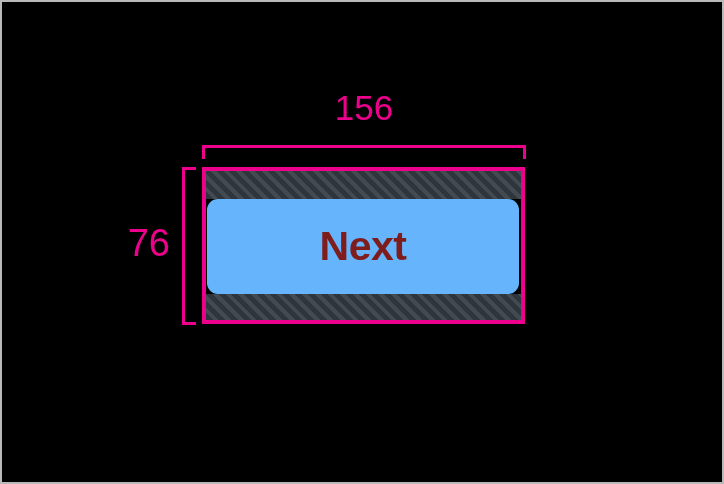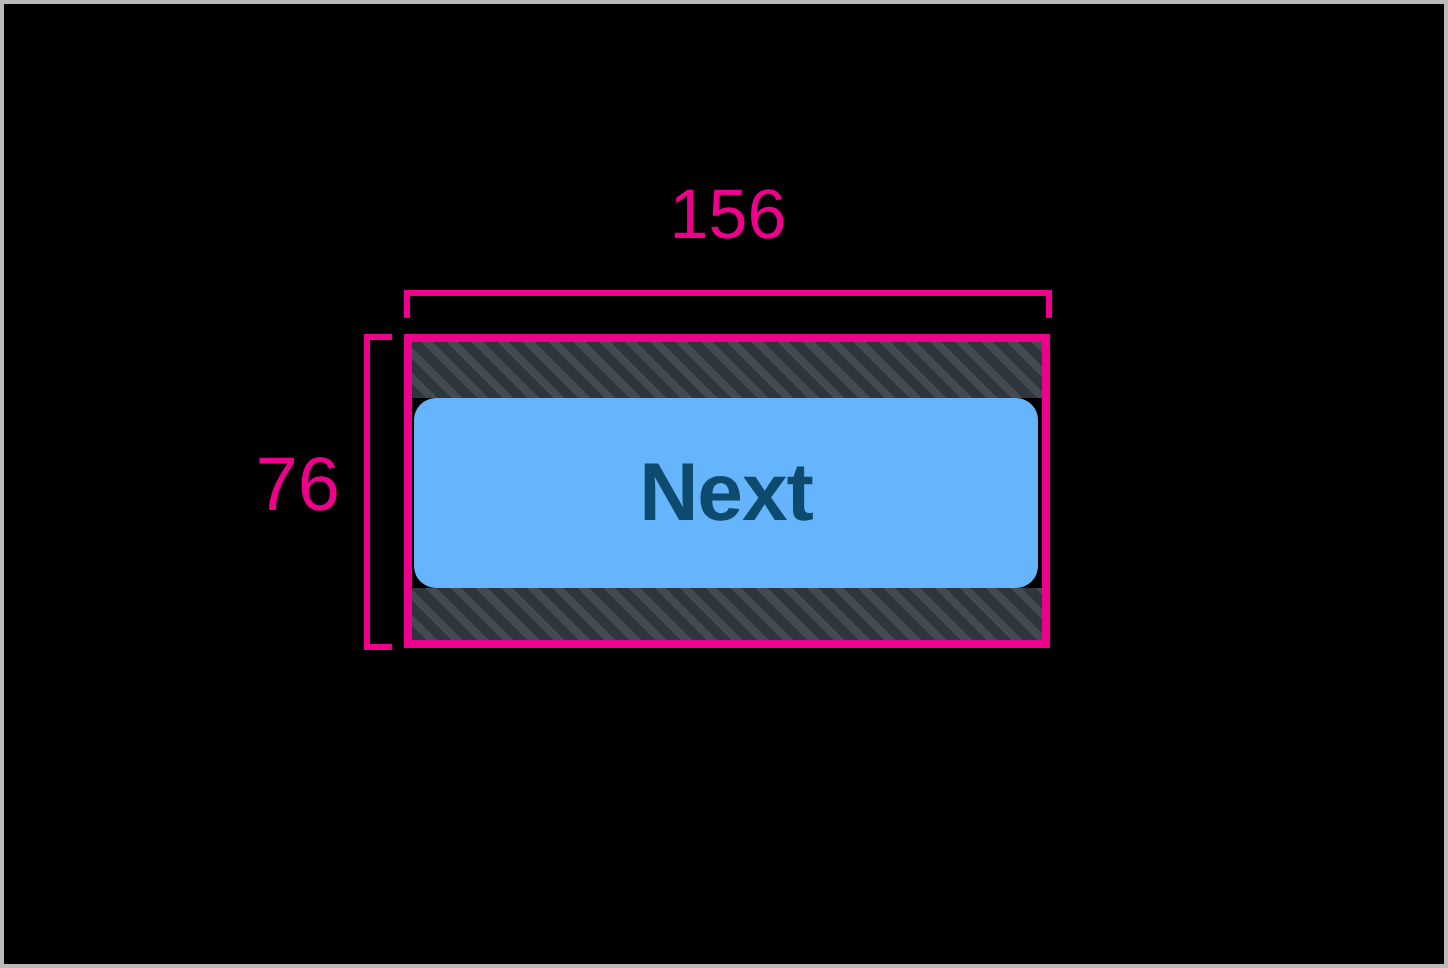--- a/index.html
+++ b/index.html
@@ -172,19 +172,19 @@
     <div class="bar"></div>
     <div class="tick start"></div>
     <div class="tick end"></div>
   </div>
 
   <div class="bounds-box">
 
     <div class="hatch-band top" style="background-color: rgb(46, 53, 60);"></div>
 
     <div class="ui-button" style="background: rgb(102, 181, 252);">
-      <span class="ui-button-label" style="color: #0c4a6e;">Next</span>
+      <span class="ui-button-label" style="color: #7f1d1d;">Next</span>
     </div>
 
     <div class="hatch-band bottom" style="background-color: rgb(46, 53, 60);"></div>
   </div>
 
 </div>
 
 </body></html>

